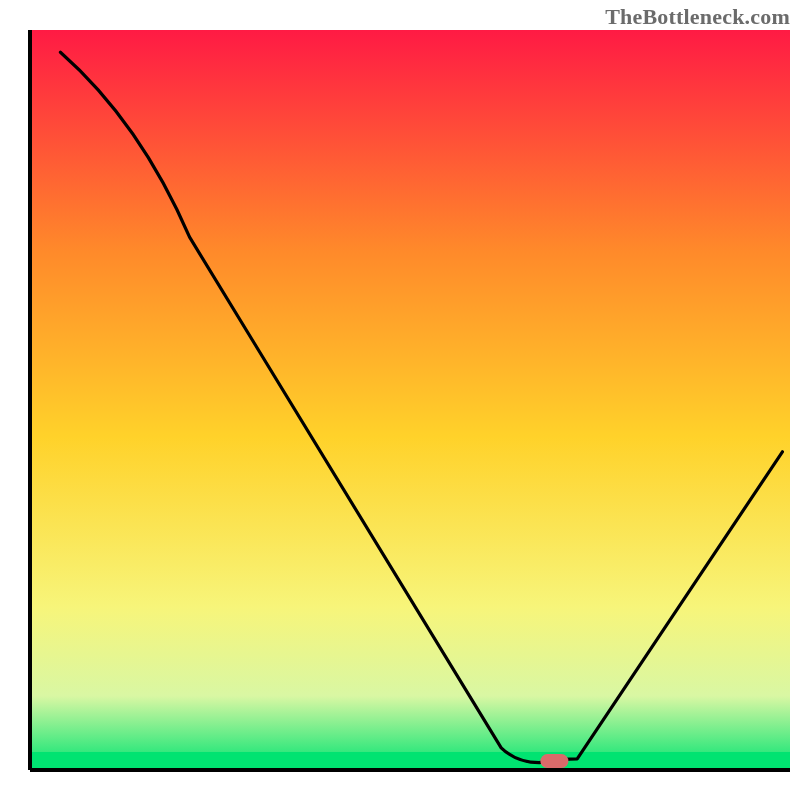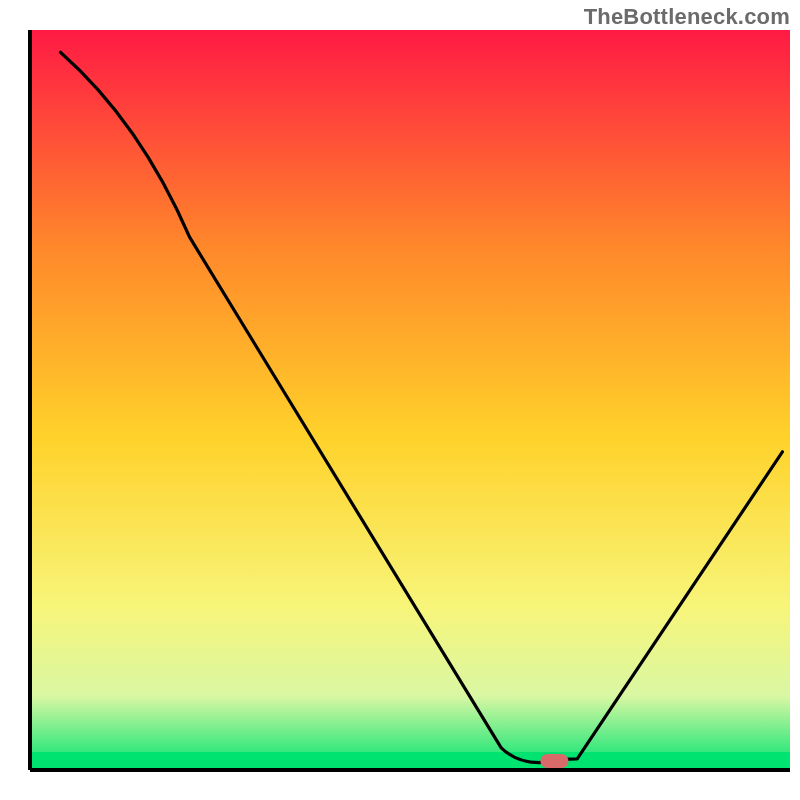--- a/index.html
+++ b/index.html
@@ -7,20 +7,21 @@
     padding: 0;
     width: 800px;
     height: 800px;
     background: #ffffff;
     font-family: Arial, sans-serif;
   }
   .container {
     position: relative;
     width: 800px;
     height: 800px;
+    font-family: Liberation Serif, serif;
   }
   .watermark {
     position: absolute;
     top: 4px;
     right: 10px;
     font-size: 22px;
     font-weight: bold;
     color: #6b6b6b;
     z-index: 10;
     letter-spacing: 0.2px;

